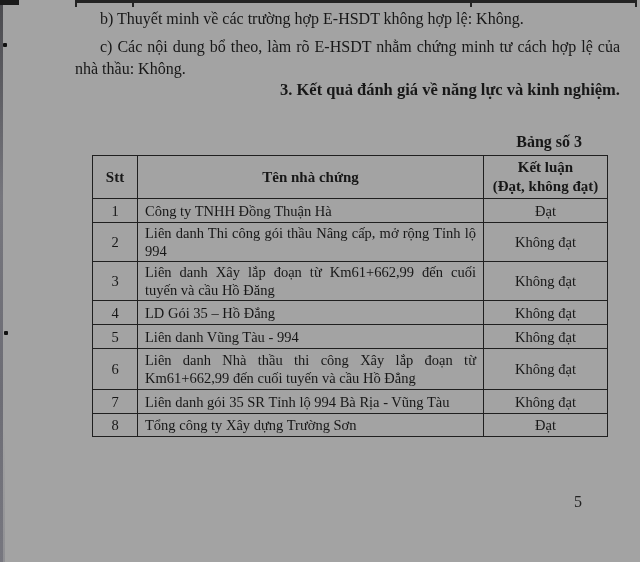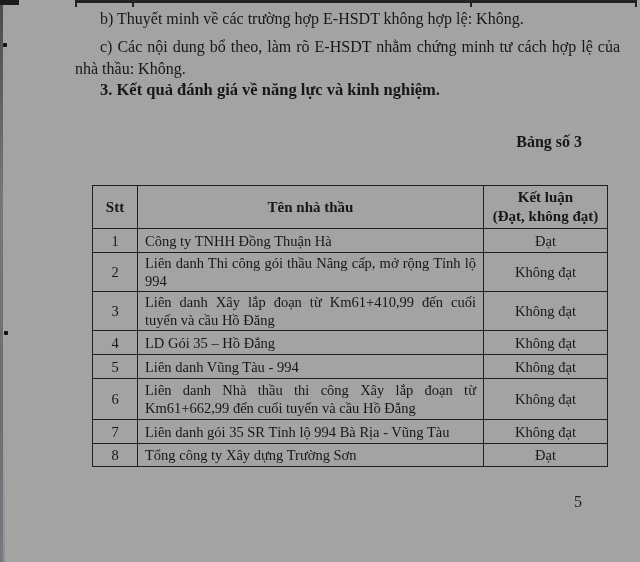--- a/index.html
+++ b/index.html
@@ -65,38 +65,38 @@
   .para {
     font-size: 16px;
     line-height: 22px;
     text-align: justify;
     text-indent: 25px;
   }
   .heading {
     font-size: 16.5px;
     font-weight: bold;
     text-indent: 25px;
+    text-align: right;
   }
   .table-caption {
     width: 507px;
     text-align: right;
     font-weight: bold;
     font-size: 16px;
   }
   
   table.eval {
     position: absolute;
     left: 92px;
     top: 155px;
     width: 490px;
     border-collapse: collapse;
     table-layout: fixed;
     font-size: 14.5px;
     line-height: 18px;
-    margin-top: 30px;
   }
   table.eval td, table.eval th {
     border: 1.6px solid #1f1f1f;
     vertical-align: middle;
     padding: 1px 2px;
   }
   table.eval th {
     font-size: 15px;
     line-height: 19px;
     font-weight: bold;
@@ -141,39 +141,39 @@
 
   <div class="block heading" style="top:80px">3. Kết quả đánh giá về năng lực và kinh nghiệm.</div>
 
 
   <div class="block table-caption" style="top:133px">Bảng số 3</div>
 
   <table class="eval">
     <tbody>
       <tr class="h43">
         <th class="col-stt">Stt</th>
-        <th class="col-name" style="text-align:center">Tên nhà thầu</th>
+        <th class="col-name" style="text-align:center">Tên nhà chứng</th>
         <th class="col-res">
           <div>Kết luận</div>
           <div>(Đạt, không đạt)</div>
         </th>
       </tr>
       <tr class="h24">
         <td class="col-stt">1</td>
         <td class="col-name">Công ty TNHH Đồng Thuận Hà</td>
         <td class="col-res">Đạt</td>
       </tr>
       <tr class="h37">
         <td class="col-stt">2</td>
         <td class="col-name">Liên danh Thi công gói thầu Nâng cấp, mở rộng Tỉnh lộ 994</td>
         <td class="col-res">Không đạt</td>
       </tr>
       <tr class="h37">
         <td class="col-stt">3</td>
-        <td class="col-name">Liên danh Xây lắp đoạn từ Km61+410,99 đến cuối tuyến và cầu Hồ Đăng</td>
+        <td class="col-name">Liên danh Xây lắp đoạn từ Km61+662,99 đến cuối tuyến và cầu Hồ Đăng</td>
         <td class="col-res">Không đạt</td>
       </tr>
       <tr class="h24">
         <td class="col-stt">4</td>
         <td class="col-name">LD Gói 35 – Hồ Đắng</td>
         <td class="col-res">Không đạt</td>
       </tr>
       <tr class="h24">
         <td class="col-stt">5</td>
         <td class="col-name">Liên danh Vũng Tàu - 994</td>

